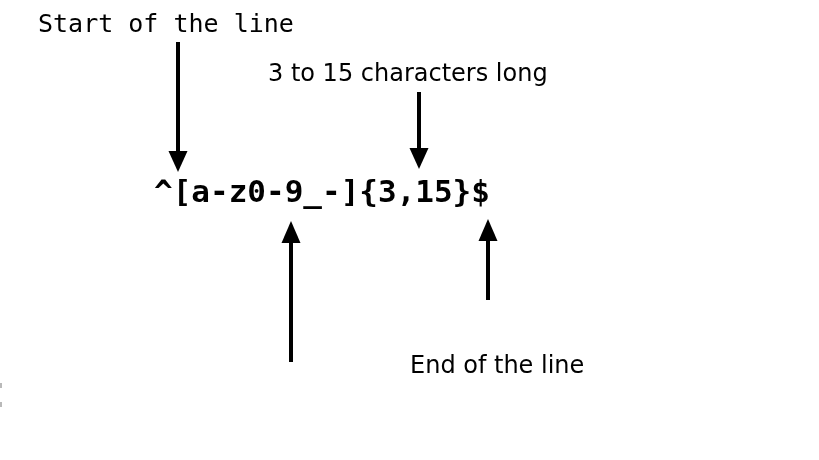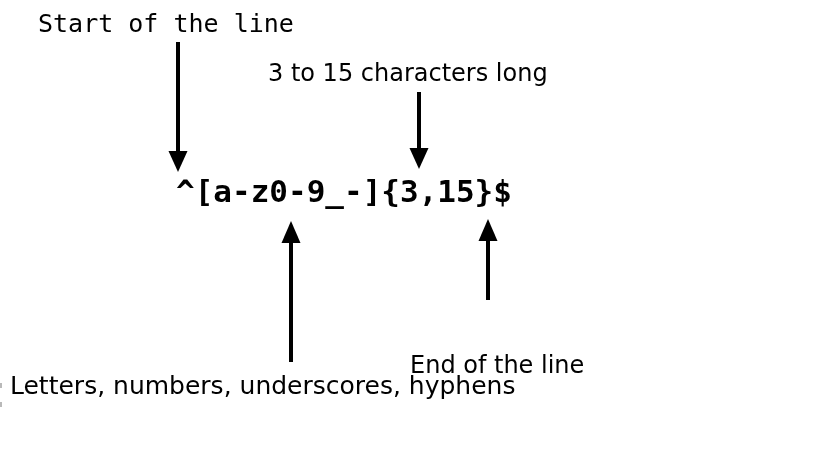--- a/index.html
+++ b/index.html
@@ -30,21 +30,21 @@
     left: 38px;
     top: 10px;
     font-size: 25px;
   }
   #label-length {
     left: 268px;
     top: 60px;
     font-size: 24px;
   }
   #regex-text {
-    left: 176px;
+    left: 154px;
     top: 174px;
     font-size: 31px;
     font-weight: bold;
     letter-spacing: 0px;
   }
   #label-end {
     left: 410px;
     top: 306px;
     font-size: 24px;
     margin-top: 46px;
@@ -78,21 +78,20 @@
 <div id="canvas">
 
   <div id="label-start" class="label mono">Start of the line</div>
 
   <div id="label-length" class="label">3 to 15 characters long</div>
 
   <div id="regex-text" class="label mono">^[a-z0-9_-]{3,15}$</div>
 
   <div id="label-end" class="label">End of the line</div>
 
-  <div id="label-charset" class="label">Letters, numbers, underscores, hyphens</div>
 
   <svg id="arrow-layer" viewBox="0 0 819 460" xmlns="http://www.w3.org/2000/svg">
 
     <g>
       <line x1="178" y1="42" x2="178" y2="154" stroke="#000000" stroke-width="4"></line>
       <polygon points="178,172 168.5,151 187.5,151" fill="#000000"></polygon>
     </g>
 
     <g>
       <line x1="419" y1="92" x2="419" y2="151" stroke="#000000" stroke-width="4"></line>

